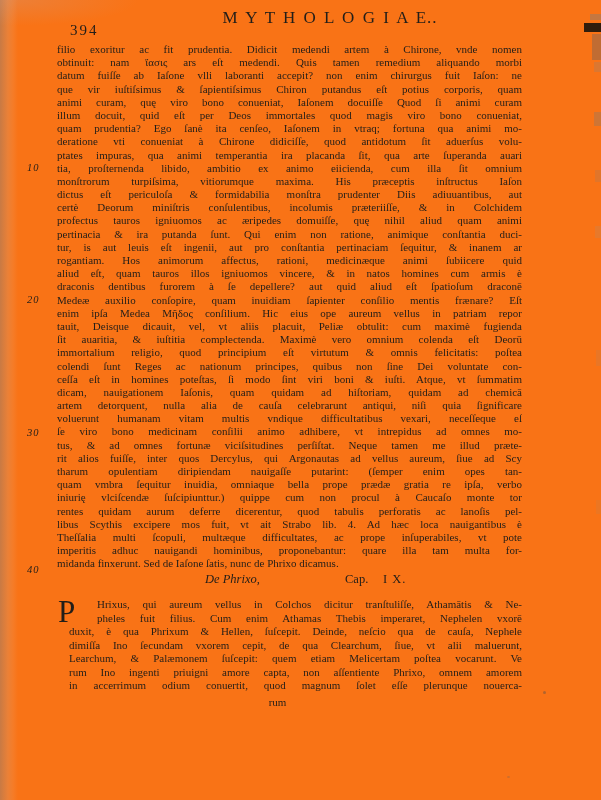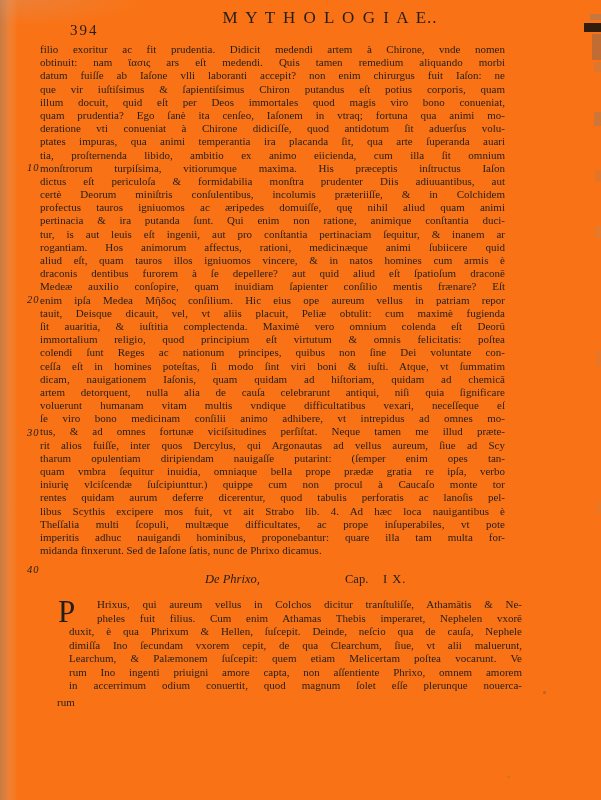--- a/index.html
+++ b/index.html
@@ -28,40 +28,40 @@
   .s9{top:500px;height:14px;width:5px;background:rgba(150,138,126,.12);}
   .speck{position:absolute;border-radius:50%;background:rgba(90,82,74,.45);}
   .sp1{left:543px;top:691px;width:3px;height:3px;}
   .sp2{left:507px;top:776px;width:3px;height:2px;background:rgba(110,100,92,.3);}
   .sp3{left:358px;top:128px;width:2px;height:2px;background:rgba(120,110,100,.35);}
 
   .pagenum{position:absolute;left:70px;top:22px;font-size:15px;letter-spacing:2px;}
   .running-title{position:absolute;left:330px;top:8px;transform:translateX(-50%);
     font-size:17px;white-space:nowrap;word-spacing:2px;letter-spacing:1px;}
 
-  .body-block{position:absolute;left:40px;top:43px;width:465px;font-family:Liberation Serif, serif;}
+  .body-block{position:absolute;left:57px;top:43px;width:465px;font-family:Liberation Serif, serif;}
   .body-block .bl{font-size:11px;line-height:13.2px;height:13.2px;overflow:hidden;
     text-align:justify;text-align-last:justify;white-space:nowrap;}
   .body-block div.bl:last-of-type{text-align-last:left;white-space:normal;}
 
   .margin-num{position:absolute;left:27px;width:20px;font-size:10.5px;letter-spacing:1px;font-style:italic;}
   .mn-10{top:162px;} .mn-20{top:294px;} .mn-30{top:427px;} .mn-40{top:564px;}
 
   .chap-head{position:absolute;top:572px;left:0;width:601px;height:14px;font-size:12.5px;}
   .chap-title{position:absolute;left:205px;font-style:italic;}
   .chap-cap{position:absolute;left:345px;}
   .chap-num{position:absolute;left:383px;letter-spacing:1px;}
 
   .chapter-block{position:absolute;left:57px;top:598px;width:465px;}
   .chapter-block .cl{font-size:11px;line-height:13.5px;height:13.5px;overflow:hidden;
     text-align:justify;text-align-last:justify;white-space:nowrap;margin-left:12px;}
   .chapter-block div.cl:nth-of-type(1),
   .chapter-block div.cl:nth-of-type(2){padding-left:28px;}
   .dropcap{position:absolute;left:1px;top:0px;font-size:31px;line-height:28px;}
-  .catchword{position:absolute;left:57px;top:696px;width:441px;text-align:left;font-size:11px;}
+  .catchword{position:absolute;left:57px;top:696px;width:441px;text-align:center;font-size:11px;}
 </style>
 </head>
 <body>
 
 <div class="page">
 
   <div class="left-edge"></div>
   <div class="corner-tint"></div>
 
   <div class="streak s1"></div>
@@ -84,20 +84,21 @@
   <span class="margin-num mn-20">20</span>
   <span class="margin-num mn-30">30</span>
   <span class="margin-num mn-40">40</span>
 
   <div class="body-block">
 
   <div class="bl">filio exoritur ac fit prudentia. Didicit medendi artem à Chirone, vnde nomen</div>
       <div class="bl">obtinuit: nam ἴασις ars eſt medendi. Quis tamen remedium aliquando morbi</div>
       <div class="bl">datum fuiſſe ab Iaſone vlli laboranti accepit? non enim chirurgus fuit Iaſon: ne</div>
       <div class="bl">que vir iuſtiſsimus &amp; ſapientiſsimus Chiron putandus eſt potius corporis, quam</div>
+      <div class="bl">animi curam, quę viro bono conueniat, Iaſonem docuiſſe Quod ſi animi curam</div>
       <div class="bl">illum docuit, quid eſt per Deos immortales quod magis viro bono conueniat,</div>
       <div class="bl">quam prudentia? Ego ſanè ita cenſeo, Iaſonem in vtraq; fortuna qua animi mo-</div>
       <div class="bl">deratione vti conueniat à Chirone didiciſſe, quod antidotum ſit aduerſus volu-</div>
       <div class="bl">ptates impuras, qua animi temperantia ira placanda ſit, qua arte ſuperanda auari</div>
       <div class="bl">tia, proſternenda libido, ambitio ex animo eiicienda, cum illa ſit omnium</div>
       <div class="bl">monſtrorum turpiſsima, vitiorumque maxima. His præceptis inſtructus Iaſon</div>
       <div class="bl">dictus eſt periculoſa &amp; formidabilia monſtra prudenter Diis adiuuantibus, aut</div>
       <div class="bl">certè Deorum miniſtris conſulentibus, incolumis præteriiſſe, &amp; in Colchidem</div>
       <div class="bl">profectus tauros igniuomos ac æripedes domuiſſe, quę nihil aliud quam animi</div>
       <div class="bl">pertinacia &amp; ira putanda ſunt. Qui enim non ratione, animique conſtantia duci-</div>

